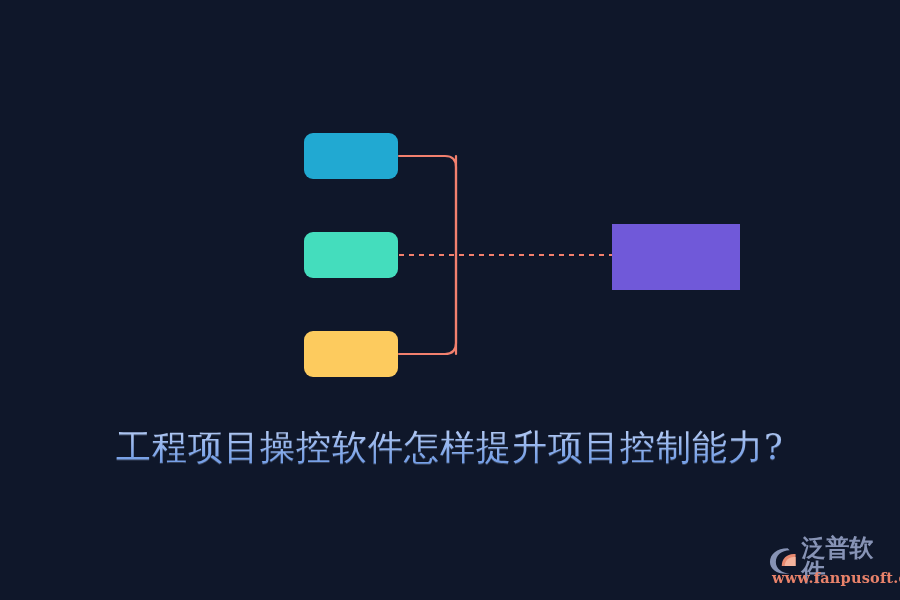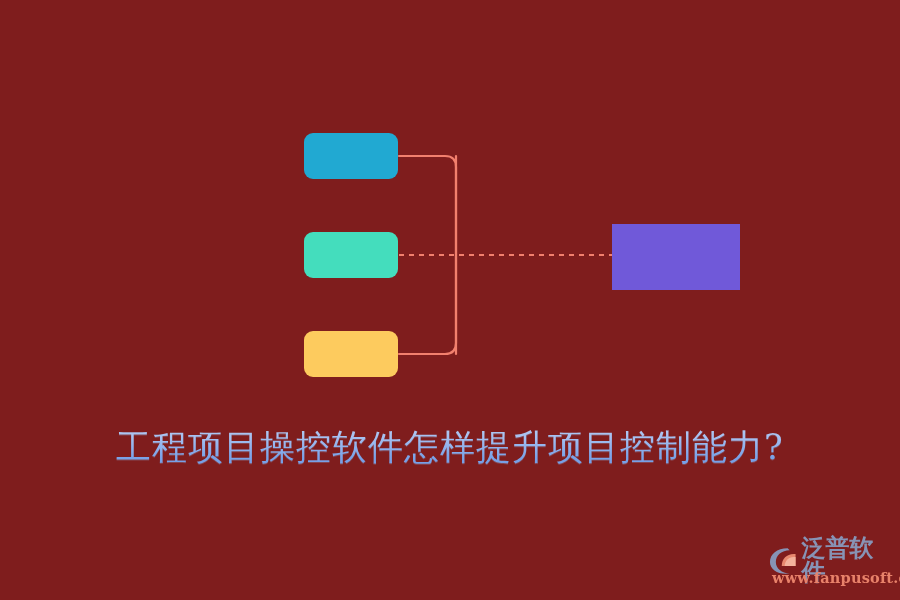--- a/index.html
+++ b/index.html
@@ -12,21 +12,21 @@
     background: #ffffff;
     font-family: "Liberation Sans", "DejaVu Sans", sans-serif;
     overflow: hidden;
     position: relative;
   }
 
   #canvas {
     position: relative;
     width: 900px;
     height: 600px;
-    background: #7f1d1d;
+    background: #0f172a;
   }
 
   
   .diagram {
     position: absolute;
     left: 0;
     top: 0;
     width: 900px;
     height: 420px;
   }

